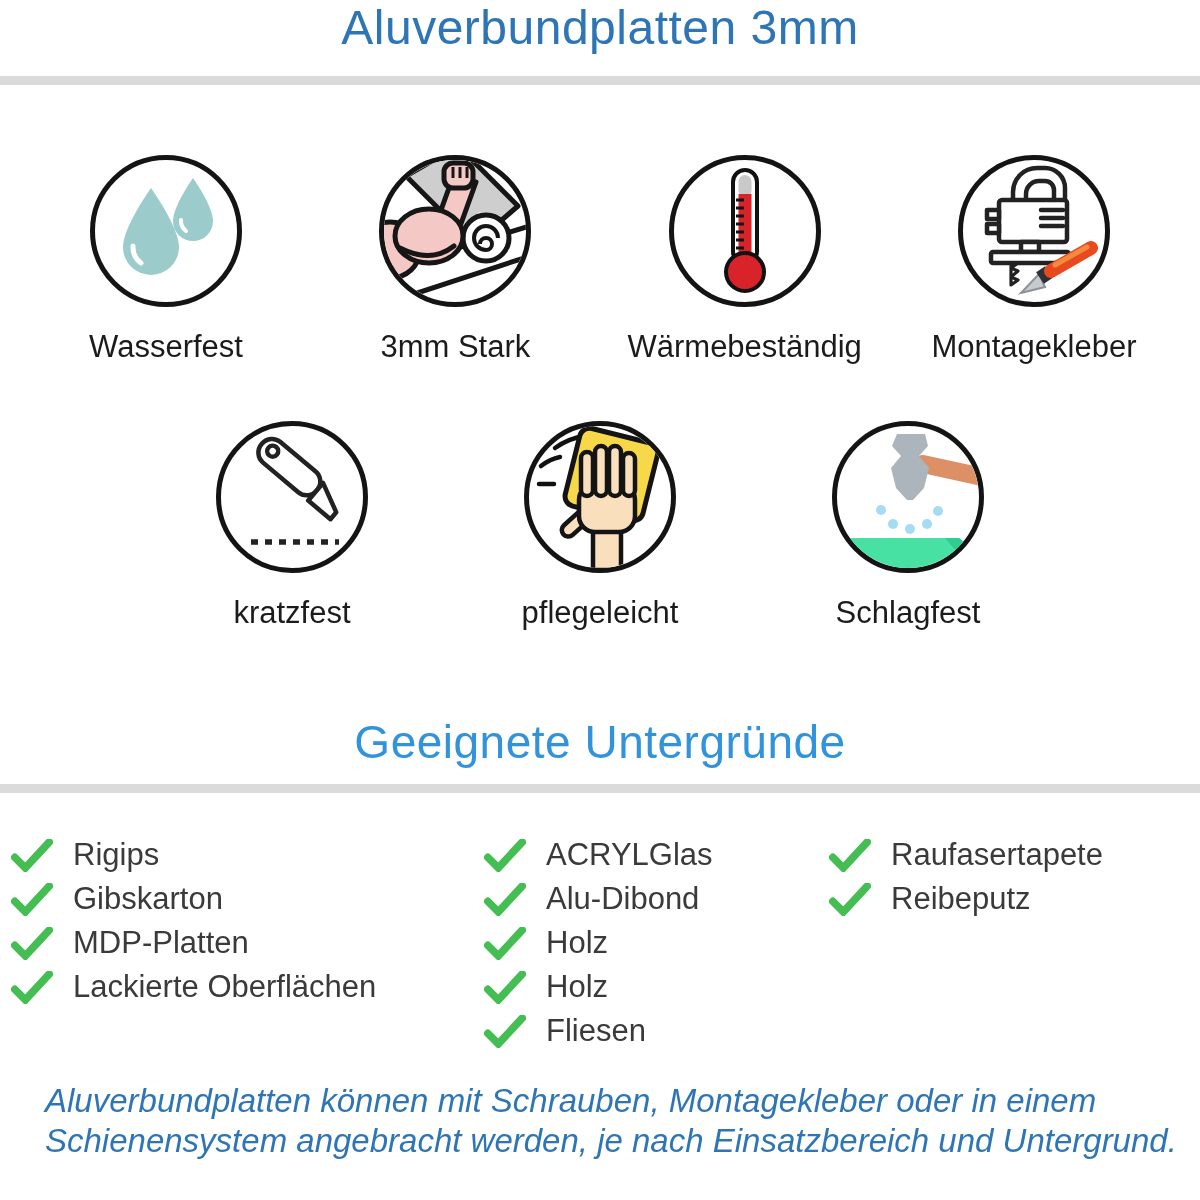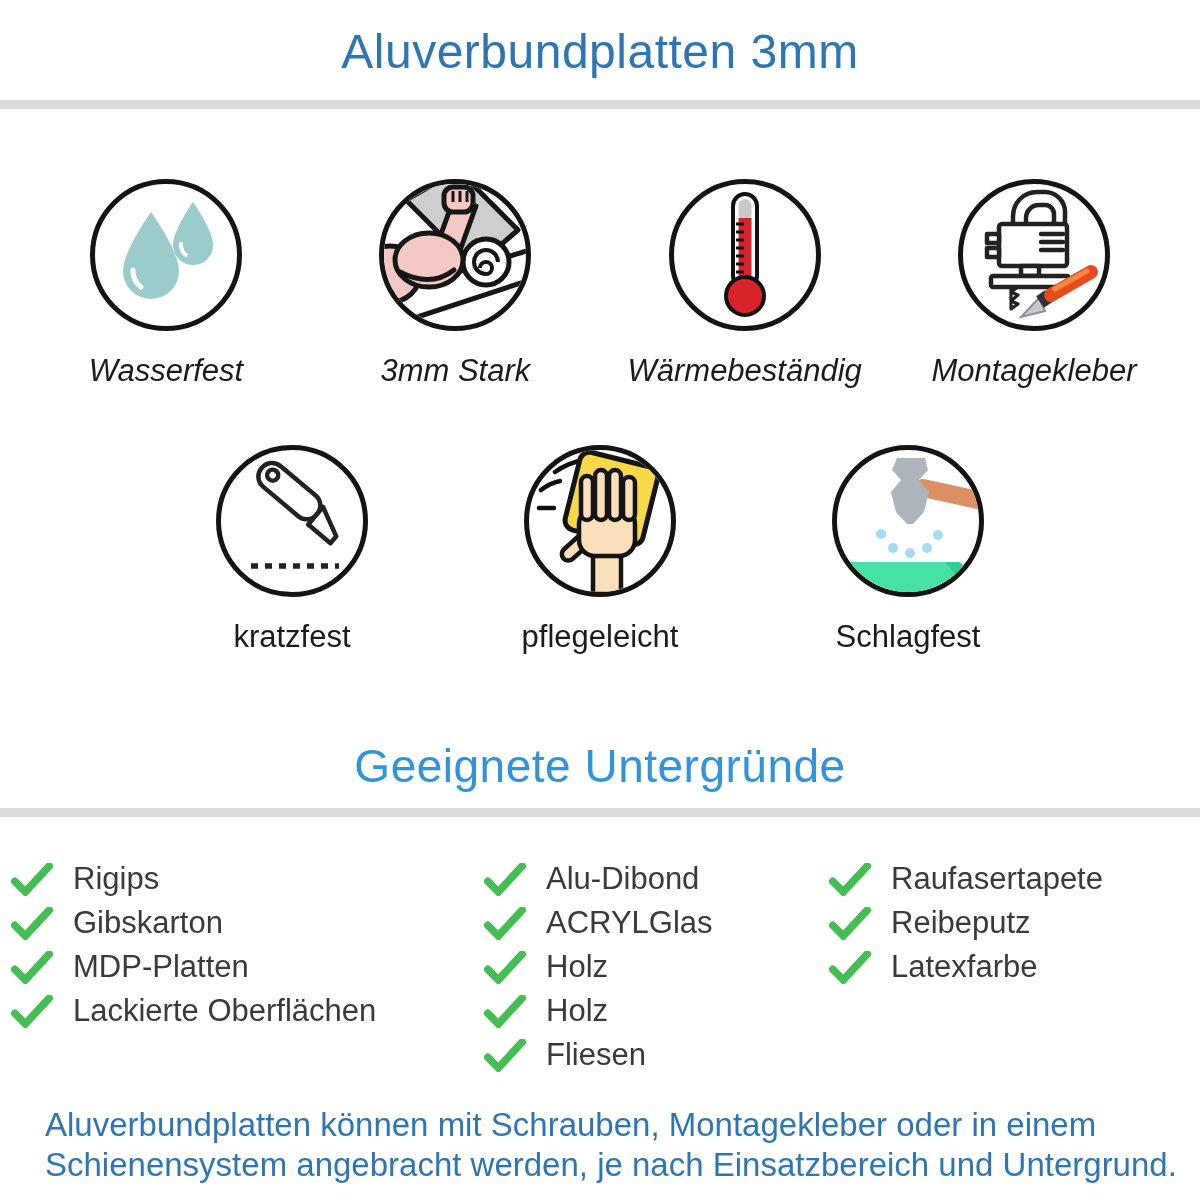--- a/index.html
+++ b/index.html
@@ -1,32 +1,32 @@
 <!DOCTYPE html>
 <html><head>
 <meta charset="utf-8">
 <style>
   html,body { margin:0; padding:0; }
   body {
     width:1200px; height:1200px; background:#ffffff; overflow:hidden;
     font-family:"Liberation Sans", sans-serif; position:relative;
   }
   .page-title {
-    margin:0; padding-top:24px; text-align:center;
+    margin:0; text-align:center;
     font-size:48px; font-weight:400; color:#2E75B6; letter-spacing:0.5px;
   }
   .divider { height:9px; background:#DBDBDB; width:1200px; }
   .divider.top { margin-top:21px; }
   .divider.mid { margin-top:15px; }
 
   .features-row { display:flex; }
   .row1 { margin-top:70px; padding:0 30px; justify-content:space-between; }
   .row2 { margin-top:56px; justify-content:center; gap:86px; }
   .feature { display:flex; flex-direction:column; align-items:center; }
-  .row1 .feature { width:272px;font-style:italic; }
+  .row1 .feature { width:272px; }
   .row2 .feature { width:222px; }
   .icon-circle {
     width:152px; height:152px; box-sizing:border-box;
     border:5px solid #141414; border-radius:50%;
     background:#fff; overflow:hidden;
   }
   .icon-circle svg { width:142px; height:142px; display:block; }
   .feature-label {
     margin-top:22px; font-size:31px; color:#1b1b1b; white-space:nowrap;
   }
@@ -39,21 +39,21 @@
   .substrates { display:flex; margin-top:40px; padding-left:11px; box-sizing:border-box; width:1200px; }
   .sub-col { display:flex; flex-direction:column; }
   .sub-col.c1 { width:473px; }
   .sub-col.c2 { width:345px; }
   .sub-col.c3 { flex:1; }
   .check-item { display:flex; align-items:center; height:44px; }
   .check-item svg { width:42px; height:33px; margin-right:20px; flex:none; }
   .check-item .sub-label { font-size:31px; color:#3A3A3A; white-space:nowrap; }
 
   .footer-note { margin:28px 0 0 45px; font-size:33px; color:#2E75B6; line-height:1.22; }
-  .footer-note span { display:block; white-space:nowrap; }
+  .footer-note span { display:block; white-space:nowrap;font-style:italic; }
 </style>
 </head>
 <body>
 
 <h1 class="page-title">Aluverbundplatten 3mm</h1>
 <div class="divider top"></div>
 
 <section class="features-row row1">
 
   <div class="feature">
@@ -217,32 +217,32 @@
         </svg>
       <span class="sub-label">Lackierte Oberflächen</span>
     </div>
   </div>
 
   <div class="sub-col c2">
     <div class="check-item">
       <svg viewBox="0 0 44 34">
           <path d="M4 19 L15 30 L40 3" fill="none" stroke="#44BE52" stroke-width="8" stroke-linecap="round"></path>
         </svg>
+      <span class="sub-label">ACRYLGlas</span>
+    </div>
+    <div class="check-item">
+      <svg viewBox="0 0 44 34">
+          <path d="M4 19 L15 30 L40 3" fill="none" stroke="#44BE52" stroke-width="8" stroke-linecap="round"></path>
+        </svg>
       <span class="sub-label">Alu-Dibond</span>
     </div>
     <div class="check-item">
       <svg viewBox="0 0 44 34">
           <path d="M4 19 L15 30 L40 3" fill="none" stroke="#44BE52" stroke-width="8" stroke-linecap="round"></path>
         </svg>
-      <span class="sub-label">ACRYLGlas</span>
-    </div>
-    <div class="check-item">
-      <svg viewBox="0 0 44 34">
-          <path d="M4 19 L15 30 L40 3" fill="none" stroke="#44BE52" stroke-width="8" stroke-linecap="round"></path>
-        </svg>
       <span class="sub-label">Holz</span>
     </div>
     <div class="check-item">
       <svg viewBox="0 0 44 34">
           <path d="M4 19 L15 30 L40 3" fill="none" stroke="#44BE52" stroke-width="8" stroke-linecap="round"></path>
         </svg>
       <span class="sub-label">Holz</span>
     </div>
     <div class="check-item">
       <svg viewBox="0 0 44 34">
@@ -257,26 +257,20 @@
       <svg viewBox="0 0 44 34">
           <path d="M4 19 L15 30 L40 3" fill="none" stroke="#44BE52" stroke-width="8" stroke-linecap="round"></path>
         </svg>
       <span class="sub-label">Raufasertapete</span>
     </div>
     <div class="check-item">
       <svg viewBox="0 0 44 34">
           <path d="M4 19 L15 30 L40 3" fill="none" stroke="#44BE52" stroke-width="8" stroke-linecap="round"></path>
         </svg>
       <span class="sub-label">Reibeputz</span>
-    </div>
-    <div class="check-item">
-      <svg viewBox="0 0 44 34">
-          <path d="M4 19 L15 30 L40 3" fill="none" stroke="#44BE52" stroke-width="8" stroke-linecap="round"></path>
-        </svg>
-      <span class="sub-label">Latexfarbe</span>
     </div>
   </div>
 
 </section>
 
 <p class="footer-note">
   <span>Aluverbundplatten können mit Schrauben, Montagekleber oder in einem</span>
   <span>Schienensystem angebracht werden, je nach Einsatzbereich und Untergrund.</span>
 </p>
 

